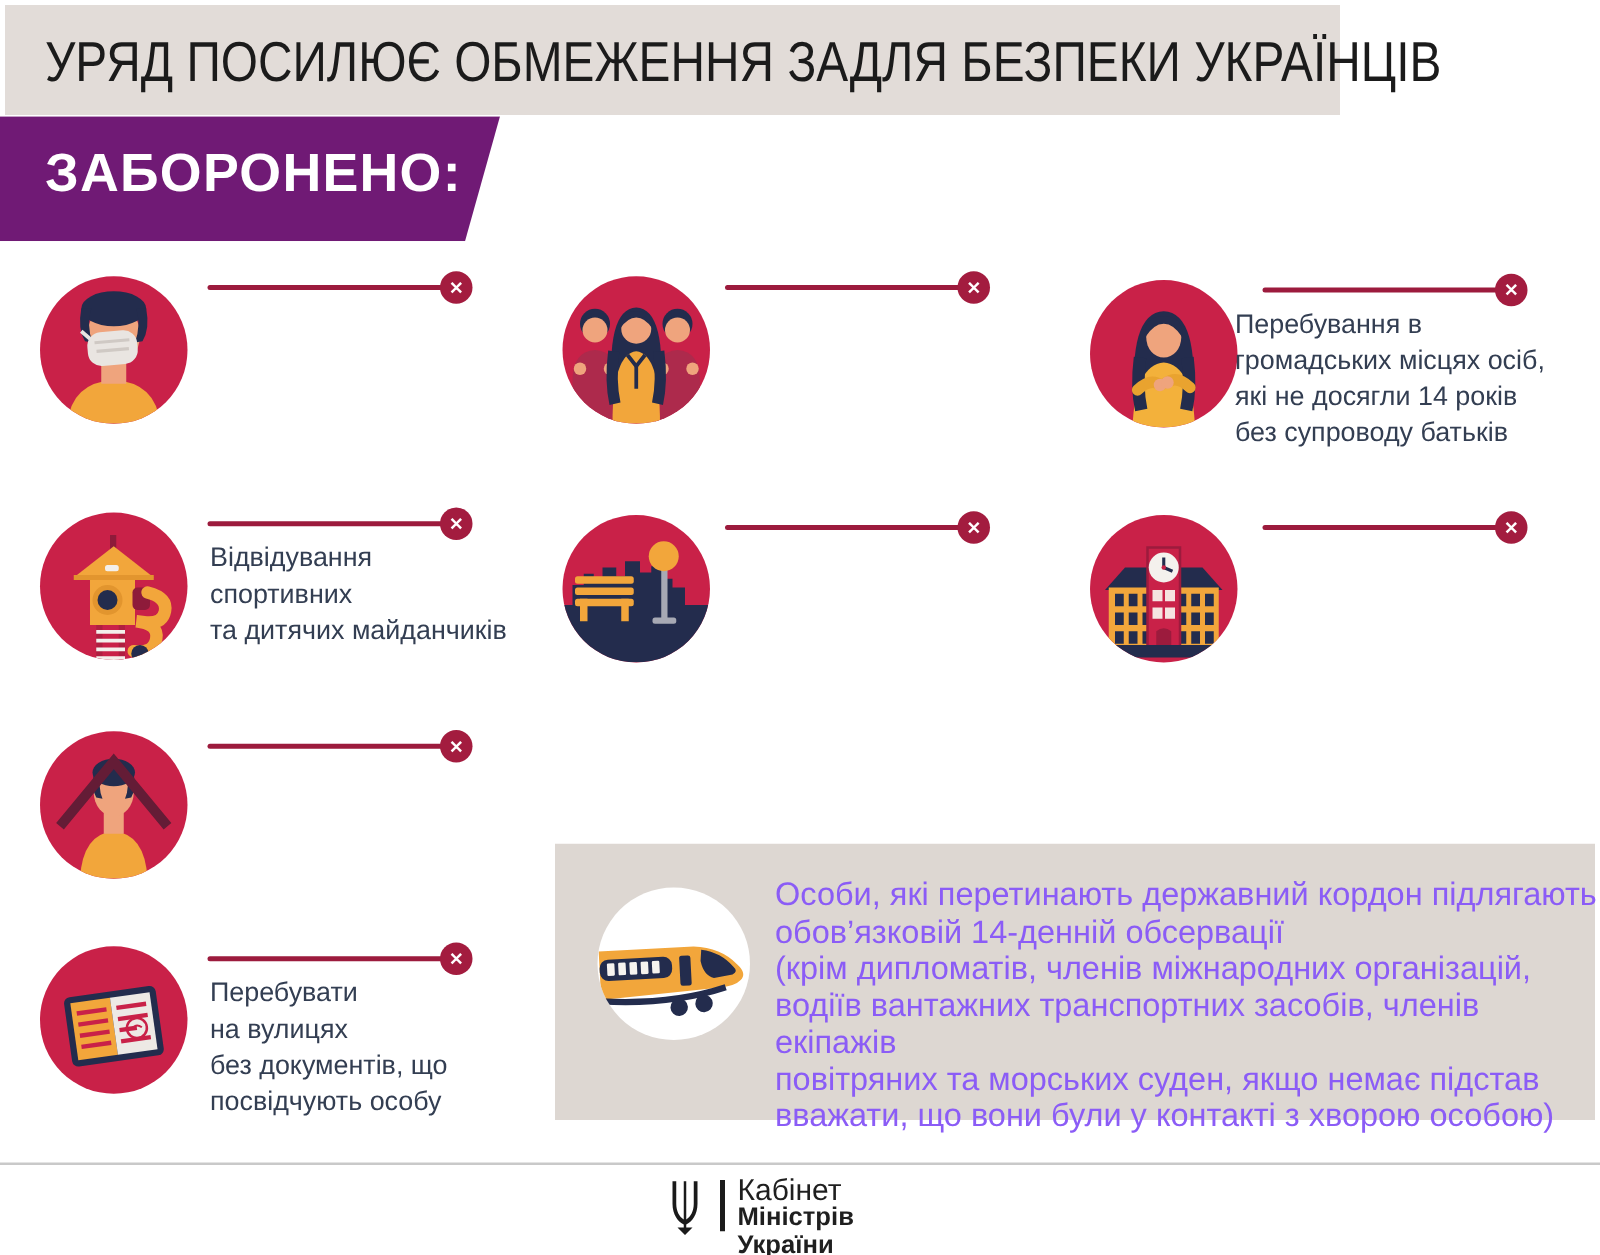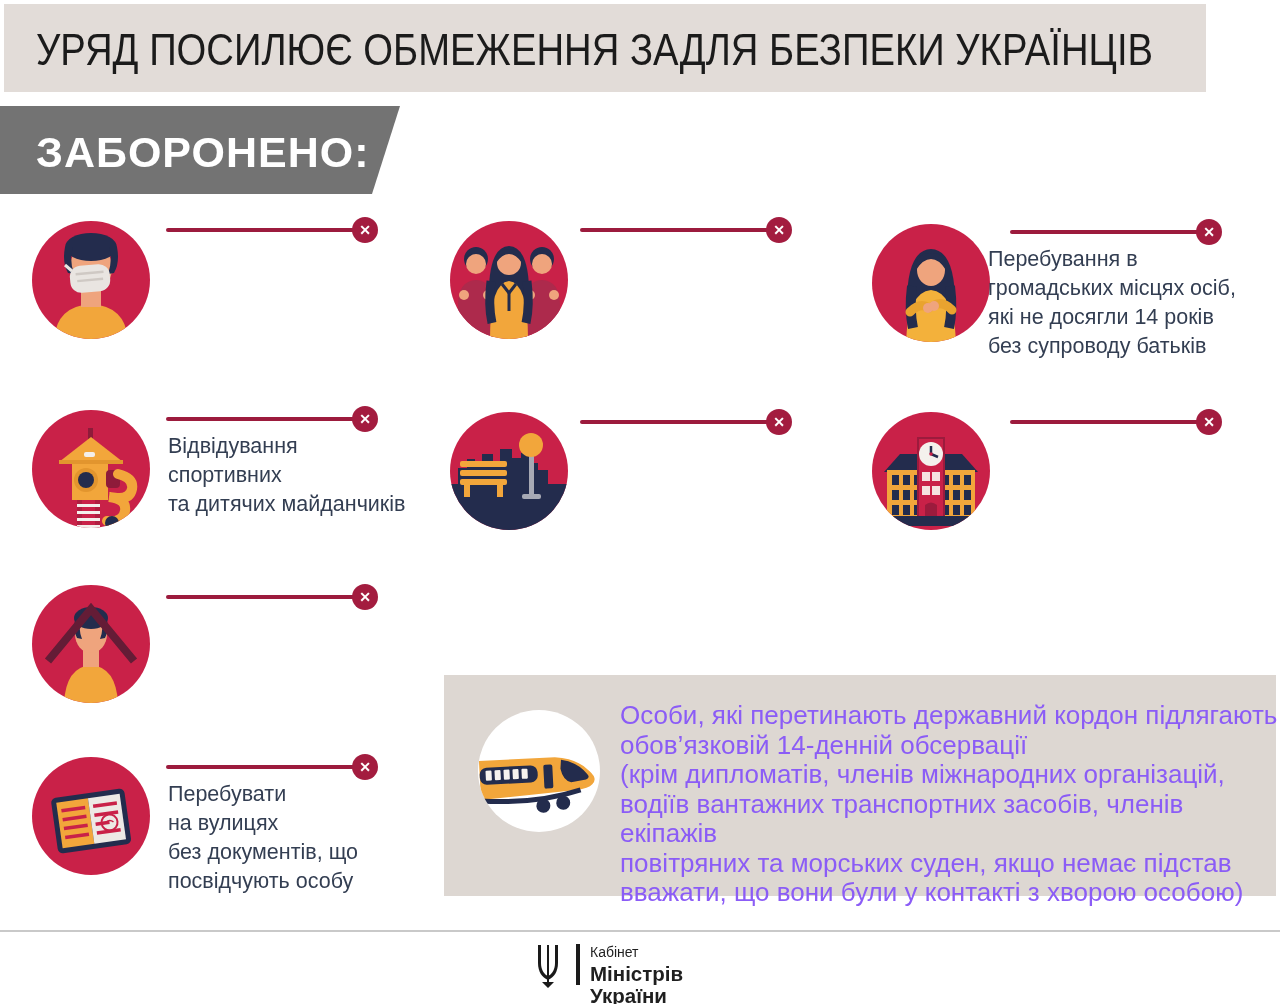--- a/index.html
+++ b/index.html
@@ -1,24 +1,24 @@
 <!DOCTYPE html>
 <html lang="uk"><head>
 <meta charset="utf-8">
 <style>
   html,body{margin:0;padding:0;background:#fff;}
   .page{position:relative;width:1280px;height:1004px;background:#ffffff;overflow:hidden;
         font-family:"Liberation Sans", sans-serif;}
   
-  .top-bar{position:absolute;left:4px;top:4px;width:1202px;height:88px;background:#E2DCD8;}
+  .top-bar{position:absolute;left:4px;top:4px;width:1068px;height:88px;background:#E2DCD8;}
   .top-bar h1{margin:0;position:absolute;left:32px;top:20px;font-size:45px;font-weight:500;
               color:#1b1b1b;letter-spacing:0px;}
   .title-inner{display:inline-block;transform:scaleX(0.85);transform-origin:0 50%;white-space:nowrap;}
   
-  .banner{position:absolute;left:0;top:106px;width:400px;height:88px;background:#737373;
+  .banner{position:absolute;left:0;top:93px;width:400px;height:100px;background:#701a75;
           clip-path:polygon(0 0,100% 0,93% 100%,0 100%);}
   .banner span{position:absolute;left:36px;top:0;line-height:92px;font-size:43px;font-weight:700;
                color:#ffffff;letter-spacing:1px;}
   
   .icon-circle{position:absolute;width:118px;height:118px;border-radius:50%;background:#C92148;overflow:hidden;}
   .icon-circle svg{position:absolute;left:0;top:0;}
   .nox{position:absolute;width:212px;height:26px;}
   .nox .bar{position:absolute;left:0;top:11px;width:190px;height:4px;background:#9C1B3D;border-radius:2px;}
   .nox .xc{position:absolute;right:0;top:0;width:26px;height:26px;border-radius:50%;background:#A31C3F;
            color:#fff;font-size:14px;font-weight:700;text-align:center;line-height:26px;}
@@ -28,21 +28,21 @@
   .note-circle{position:absolute;left:478px;top:710px;width:122px;height:122px;border-radius:50%;
                background:#ffffff;overflow:hidden;}
   .note-text{position:absolute;left:620px;top:701px;font-size:26px;line-height:29.5px;
              color:#8b5cf6;white-space:pre-line;}
   
   .footer-sep{position:absolute;left:0;top:930px;width:1280px;height:2px;background:#C9C9C9;}
   .footer-logo{position:absolute;left:532px;top:940px;height:50px;}
   .tryzub{position:absolute;left:0;top:2px;}
   .vbar{position:absolute;left:44px;top:4px;width:4px;height:41px;background:#1b1b1b;}
   .org{position:absolute;left:58px;top:2px;color:#1f1f1f;}
-  .org .l1{font-size:14px;line-height:21px;font-weight:400;}
+  .org .l1{font-size:24px;line-height:21px;font-weight:400;}
   .org .l2{font-size:20.5px;line-height:22px;font-weight:700;}
 </style>
 </head>
 <body>
 
 <div class="page">
 
   <div class="top-bar">
     <h1><span class="title-inner">УРЯД ПОСИЛЮЄ ОБМЕЖЕННЯ ЗАДЛЯ БЕЗПЕКИ УКРАЇНЦІВ</span></h1>
   </div>

